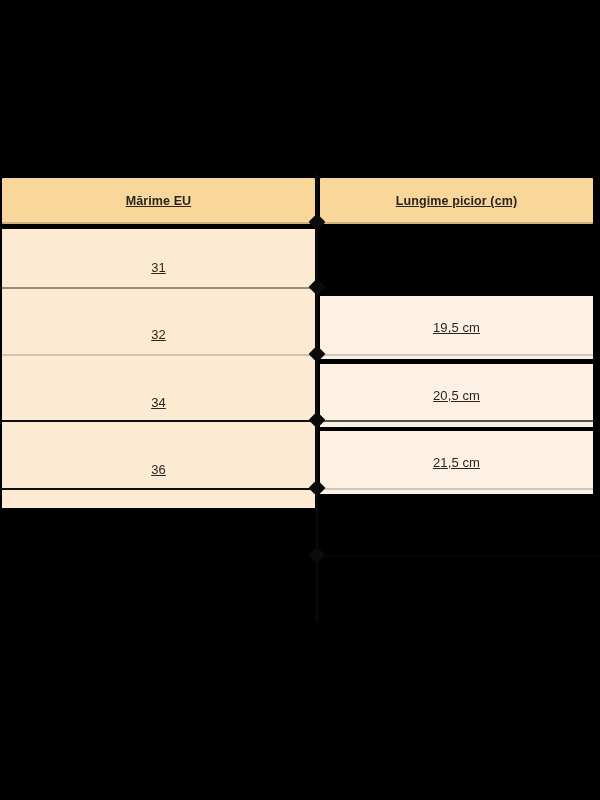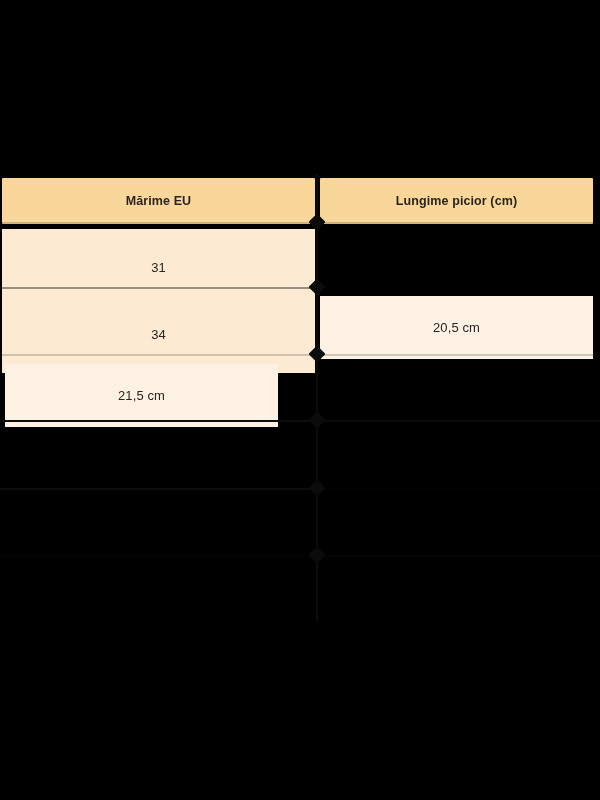--- a/index.html
+++ b/index.html
@@ -51,20 +51,21 @@
   .cell {
     box-sizing: border-box;
     display: flex;
     align-items: center;
     justify-content: center;
     font-size: 13px;
     color: #2b2520;
     letter-spacing: 0.1px;
     overflow: hidden;
     white-space: nowrap;
+    text-decoration: underline;
   }
 
   
   .cell.col-left {
     width: 313px;
     margin-left: 2px;
     margin-right: 0px;
   }
   
   .cell.col-right {
@@ -143,29 +144,34 @@
 
     <div class="trow header-row">
       <div class="cell col-left">Mărime EU</div>
       <div class="cell col-right">Lungime picior (cm)</div>
     </div>
 
     <div class="trow body-row">
       <div class="cell col-left">31</div>
     </div>
 
+    <div class="trow body-row">
+      <div class="cell col-left">32</div>
+      <div class="cell col-right">19,5 cm</div>
+    </div>
 
 
     <div class="trow body-row">
       <div class="cell col-left">34</div>
       <div class="cell col-right">20,5 cm</div>
     </div>
 
 
     <div class="trow body-row">
+      <div class="cell col-left">36</div>
       <div class="cell col-right">21,5 cm</div>
     </div>
 
   </div>
 
   <div class="hsep left  faint" style="top:222px;"></div>
   <div class="hsep right faint" style="top:222px;"></div>
 
   <div class="hsep left  light" style="top:287px;"></div>
   <div class="hsep right faint" style="top:287px;"></div>

